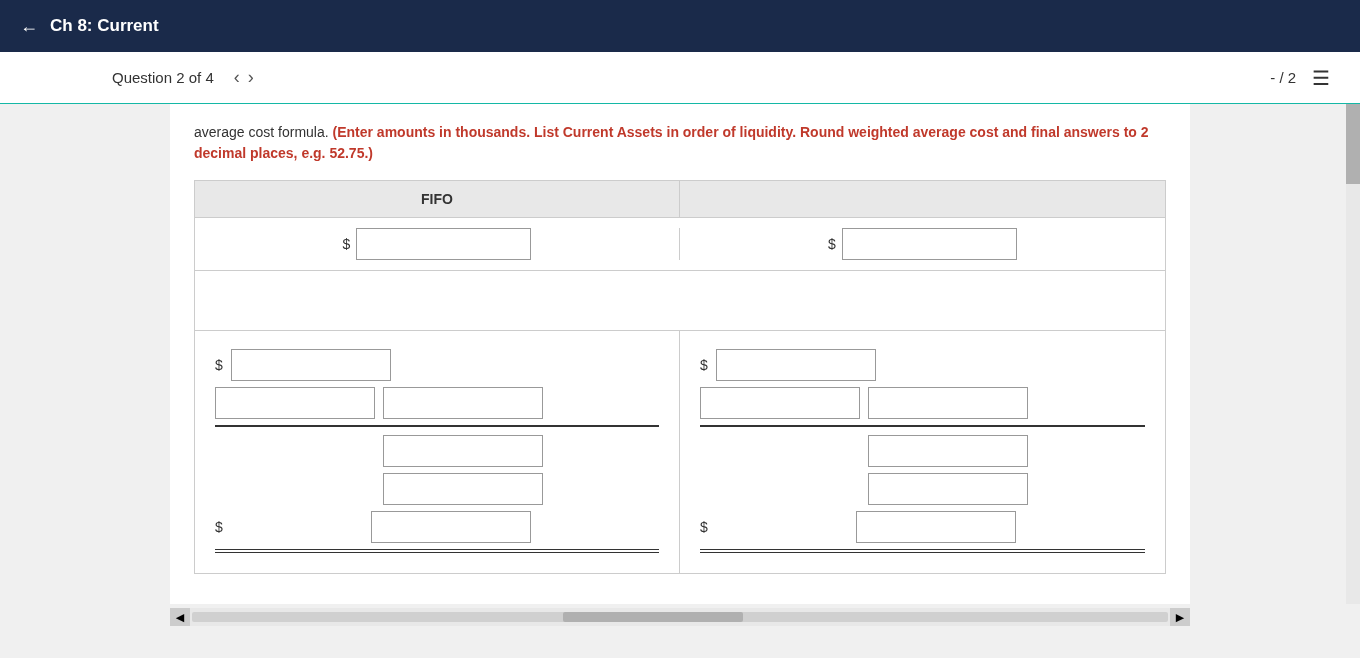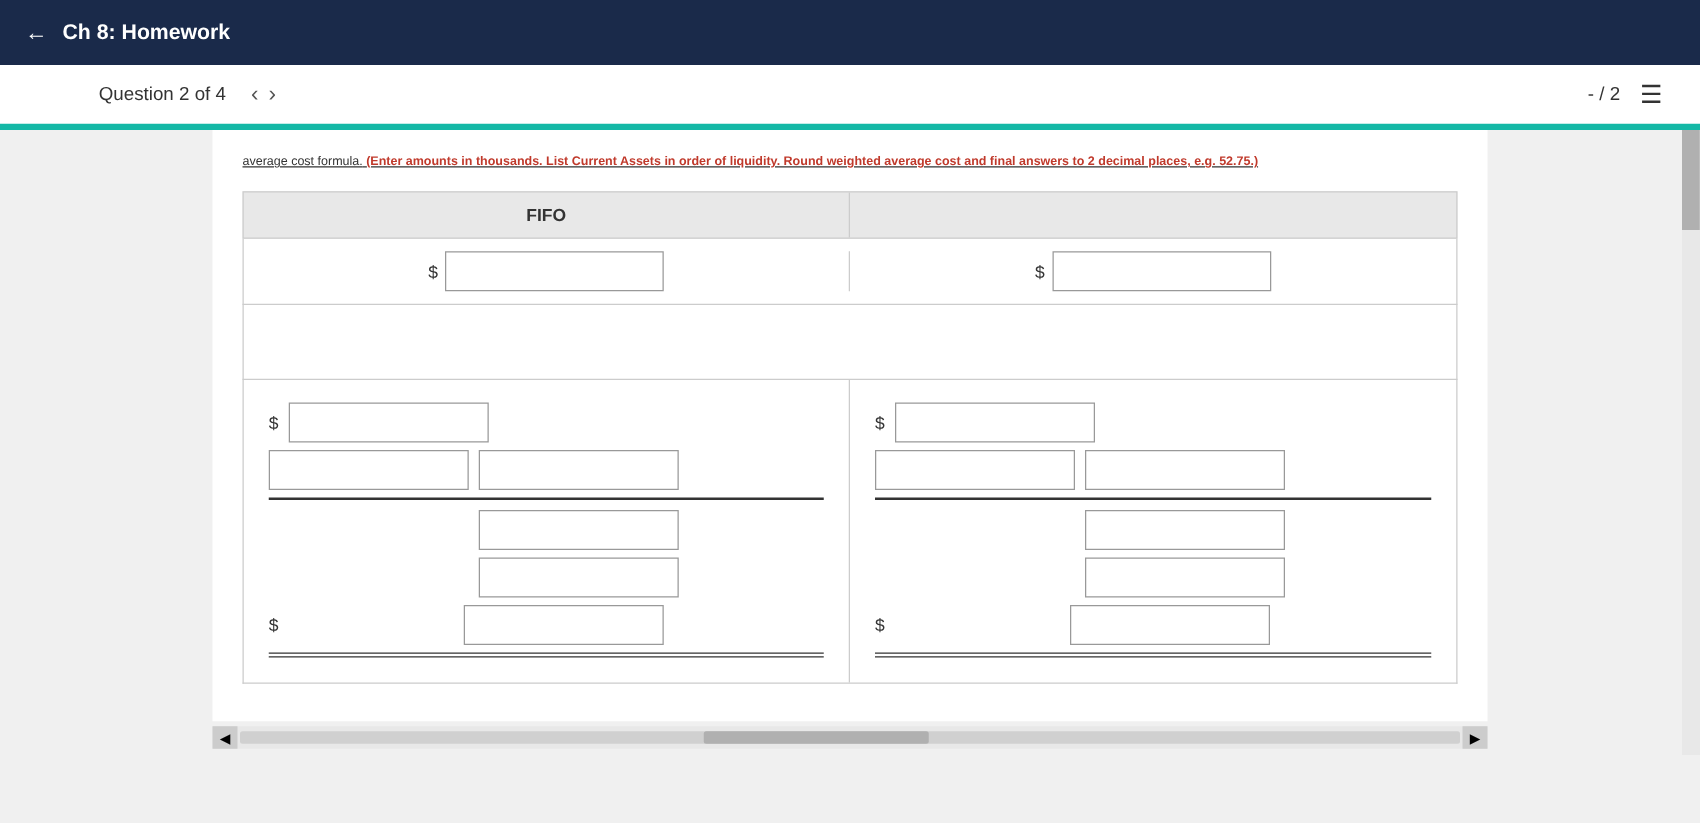--- a/index.html
+++ b/index.html
@@ -38,22 +38,22 @@
       font-weight: 600;
       color: #fff;
     }
 
     
     .question-bar {
       background: #fff;
       height: 52px;
       display: flex;
       align-items: center;
-      padding: 0 79px;
-      border-bottom: 5px solid #14b8a6;
+      padding: 0 112px;
+      border-bottom: 1px solid #14b8a6;
       position: relative;
     }
 
     .question-label {
       font-size: 15px;
       color: #333;
       margin-right: 16px;
     }
 
     .nav-btn {
@@ -91,25 +91,24 @@
       position: relative;
     }
 
     .inner-content {
       background: #fff;
       min-width: 900px;
       padding: 18px 24px 30px 24px;
     }
 
     .instruction-text {
-      font-size: 10px;
+      font-size: 14px;
       color: #333;
       margin-bottom: 16px;
       line-height: 1.5;
-      text-decoration: underline;
     }
 
     .instruction-red {
       color: #c0392b;
       font-weight: bold;
     }
 
     
     .table-wrapper {
       width: 100%;
@@ -234,21 +233,21 @@
       width: 14px;
       height: 80px;
       background: #b0b0b0;
     }
   </style>
 </head>
 <body>
 
 <div class="top-nav">
   <span class="back-arrow">←</span>
-  <span class="nav-title">Ch 8: Homework</span>
+  <span class="nav-title">Ch 8: Current</span>
 </div>
 
 <div class="question-bar">
   <span class="question-label">Question 2 of 4</span>
   <button class="nav-btn">‹</button>
   <button class="nav-btn">›</button>
   <div class="right-controls">
     <span>- / 2</span>
     <span class="list-icon">☰</span>
   </div>

